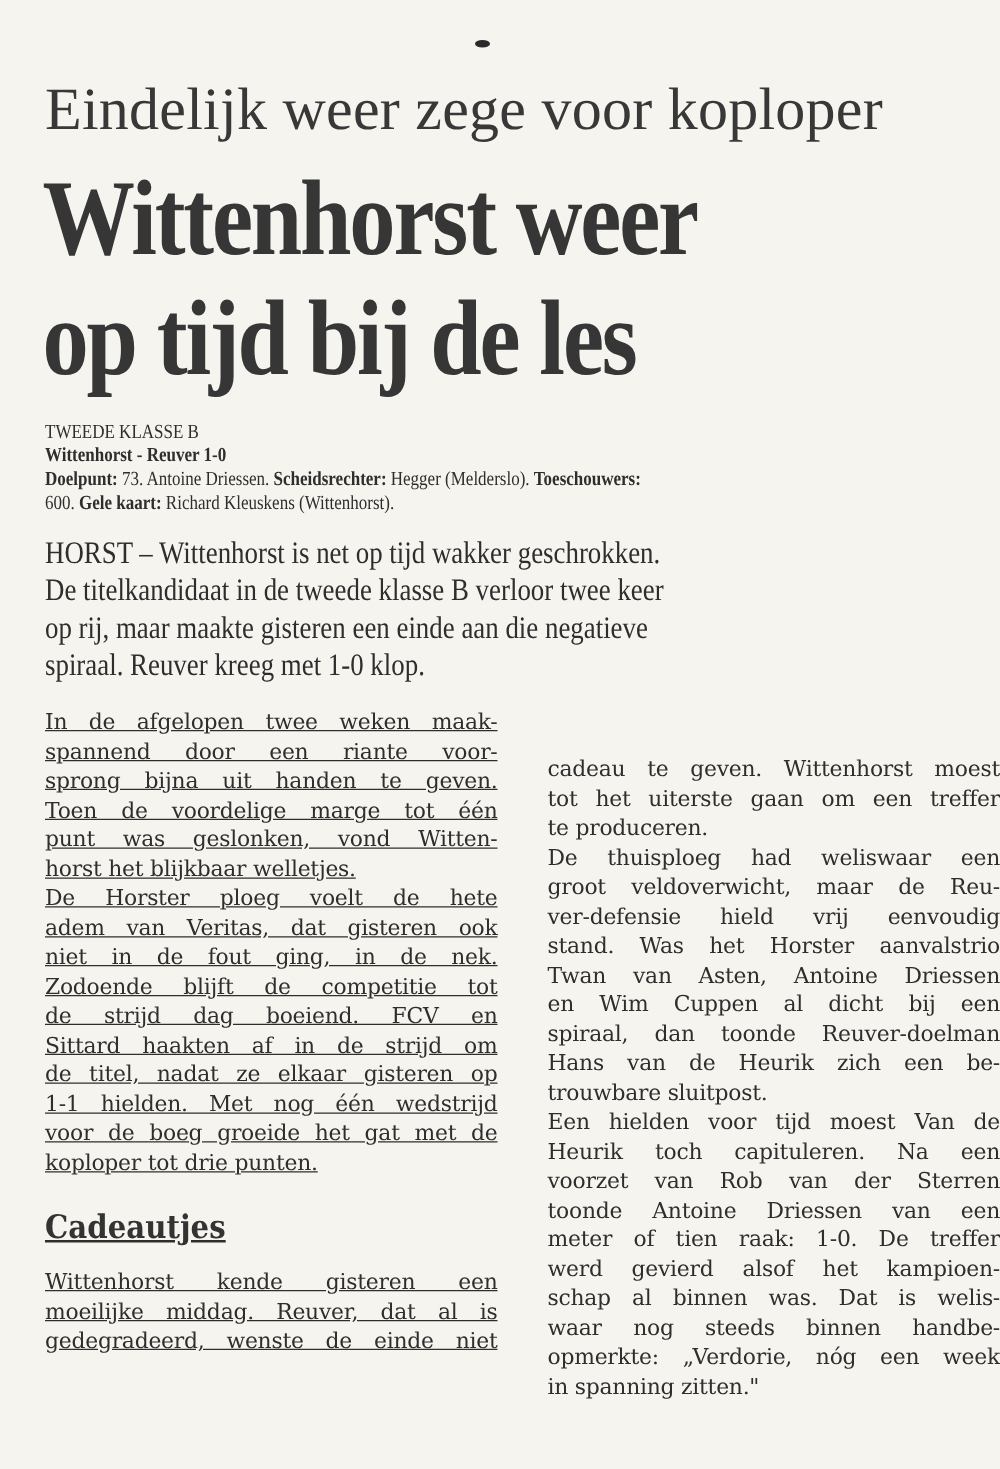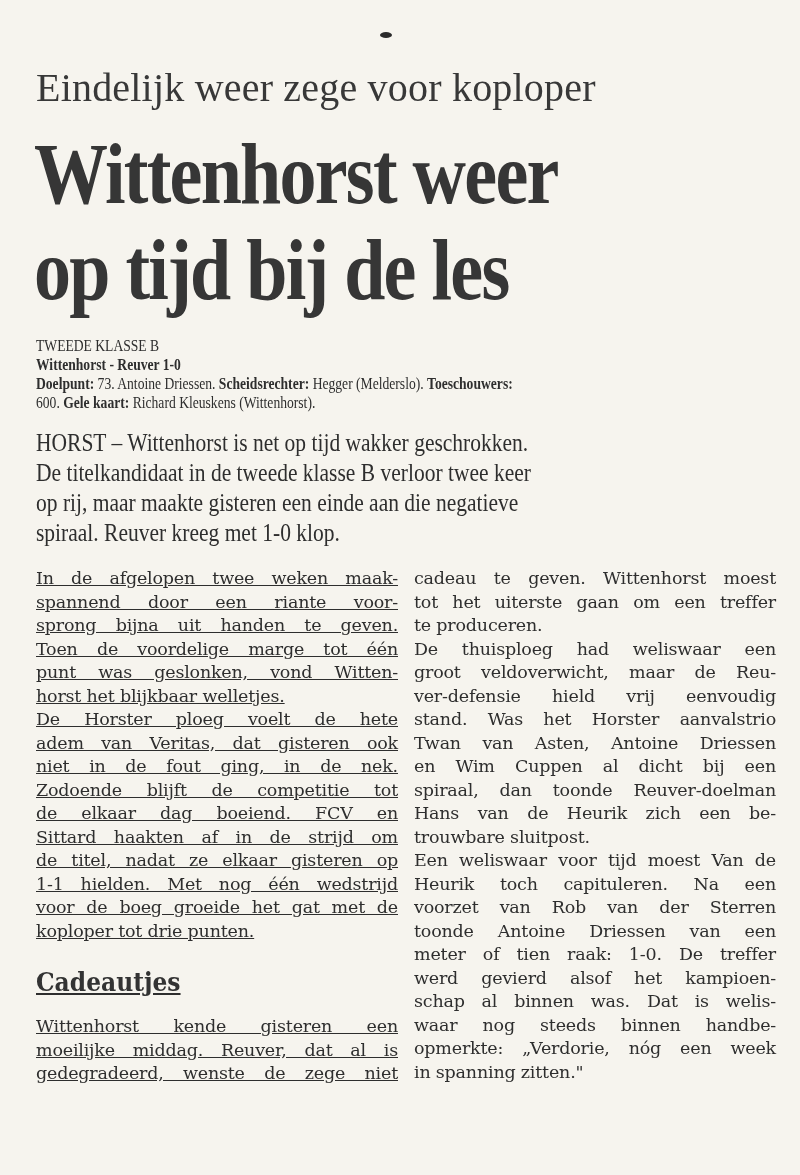--- a/index.html
+++ b/index.html
@@ -21,21 +21,21 @@
       top: 32px;
       width: 12px;
       height: 6px;
       background: #2a2a2a;
       border-radius: 50%;
     }
     .kicker {
       position: absolute;
       left: 36px;
       top: 64px;
-      font-size: 40px;
+      font-size: 48px;
       line-height: 48px;
       color: #383838;
       letter-spacing: 0.2px;
       white-space: nowrap;
     }
     .headline {
       position: absolute;
       left: 34px;
       top: 126px;
       font-size: 86px;
@@ -90,21 +90,21 @@
     .col .l {
       display: block;
       white-space: nowrap;
       text-align: justify;
       text-align-last: justify;
       font-size: 17.5px;
       letter-spacing: -0.2px;
     }
     .col .l.last { text-align-last: left; }
     .col-left { left: 36px; text-decoration: underline; }
-    .col-right { left: 414px; }
+    .col-right { left: 438px; margin-top: 38px; }
     .subhead {
       display: block;
       font-family: "DejaVu Serif", serif;
       font-weight: bold;
       font-size: 26px;
       line-height: 34px;
       margin: 22px 0 16px 0;
       color: #333;
       transform: scaleX(0.9);
       transform-origin: left center;
@@ -143,32 +143,32 @@
     <span class="l">sprong bijna uit handen te geven.</span>
     <span class="l">Toen de voordelige marge tot één</span>
     <span class="l">punt was geslonken, vond Witten-</span>
     <span class="l last">horst het blijkbaar welletjes.</span>
   </div>
   <div>
     <span class="l">De Horster ploeg voelt de hete</span>
     <span class="l">adem van Veritas, dat gisteren ook</span>
     <span class="l">niet in de fout ging, in de nek.</span>
     <span class="l">Zodoende blijft de competitie tot</span>
-    <span class="l">de elkaar dag boeiend. FCV en</span>
+    <span class="l">de strijd dag boeiend. FCV en</span>
     <span class="l">Sittard haakten af in de strijd om</span>
     <span class="l">de titel, nadat ze elkaar gisteren op</span>
     <span class="l">1-1 hielden. Met nog één wedstrijd</span>
     <span class="l">voor de boeg groeide het gat met de</span>
     <span class="l last">koploper tot drie punten.</span>
   </div>
   <span class="subhead">Cadeautjes</span>
   <div>
     <span class="l">Wittenhorst kende gisteren een</span>
     <span class="l">moeilijke middag. Reuver, dat al is</span>
-    <span class="l">gedegradeerd, wenste de zege niet</span>
+    <span class="l">gedegradeerd, wenste de einde niet</span>
   </div>
 </div>
 
 <div class="col col-right">
   <div>
     <span class="l">cadeau te geven. Wittenhorst moest</span>
     <span class="l">tot het uiterste gaan om een treffer</span>
     <span class="l last">te produceren.</span>
   </div>
   <div>
@@ -176,21 +176,21 @@
     <span class="l">groot veldoverwicht, maar de Reu-</span>
     <span class="l">ver-defensie hield vrij eenvoudig</span>
     <span class="l">stand. Was het Horster aanvalstrio</span>
     <span class="l">Twan van Asten, Antoine Driessen</span>
     <span class="l">en Wim Cuppen al dicht bij een</span>
     <span class="l">spiraal, dan toonde Reuver-doelman</span>
     <span class="l">Hans van de Heurik zich een be-</span>
     <span class="l last">trouwbare sluitpost.</span>
   </div>
   <div>
-    <span class="l">Een weliswaar voor tijd moest Van de</span>
+    <span class="l">Een hielden voor tijd moest Van de</span>
     <span class="l">Heurik toch capituleren. Na een</span>
     <span class="l">voorzet van Rob van der Sterren</span>
     <span class="l">toonde Antoine Driessen van een</span>
     <span class="l">meter of tien raak: 1-0. De treffer</span>
     <span class="l">werd gevierd alsof het kampioen-</span>
     <span class="l">schap al binnen was. Dat is welis-</span>
     <span class="l">waar nog steeds binnen handbe-</span>
     <span class="l">opmerkte: „Verdorie, nóg een week</span>
     <span class="l last">in spanning zitten."</span>
   </div>

